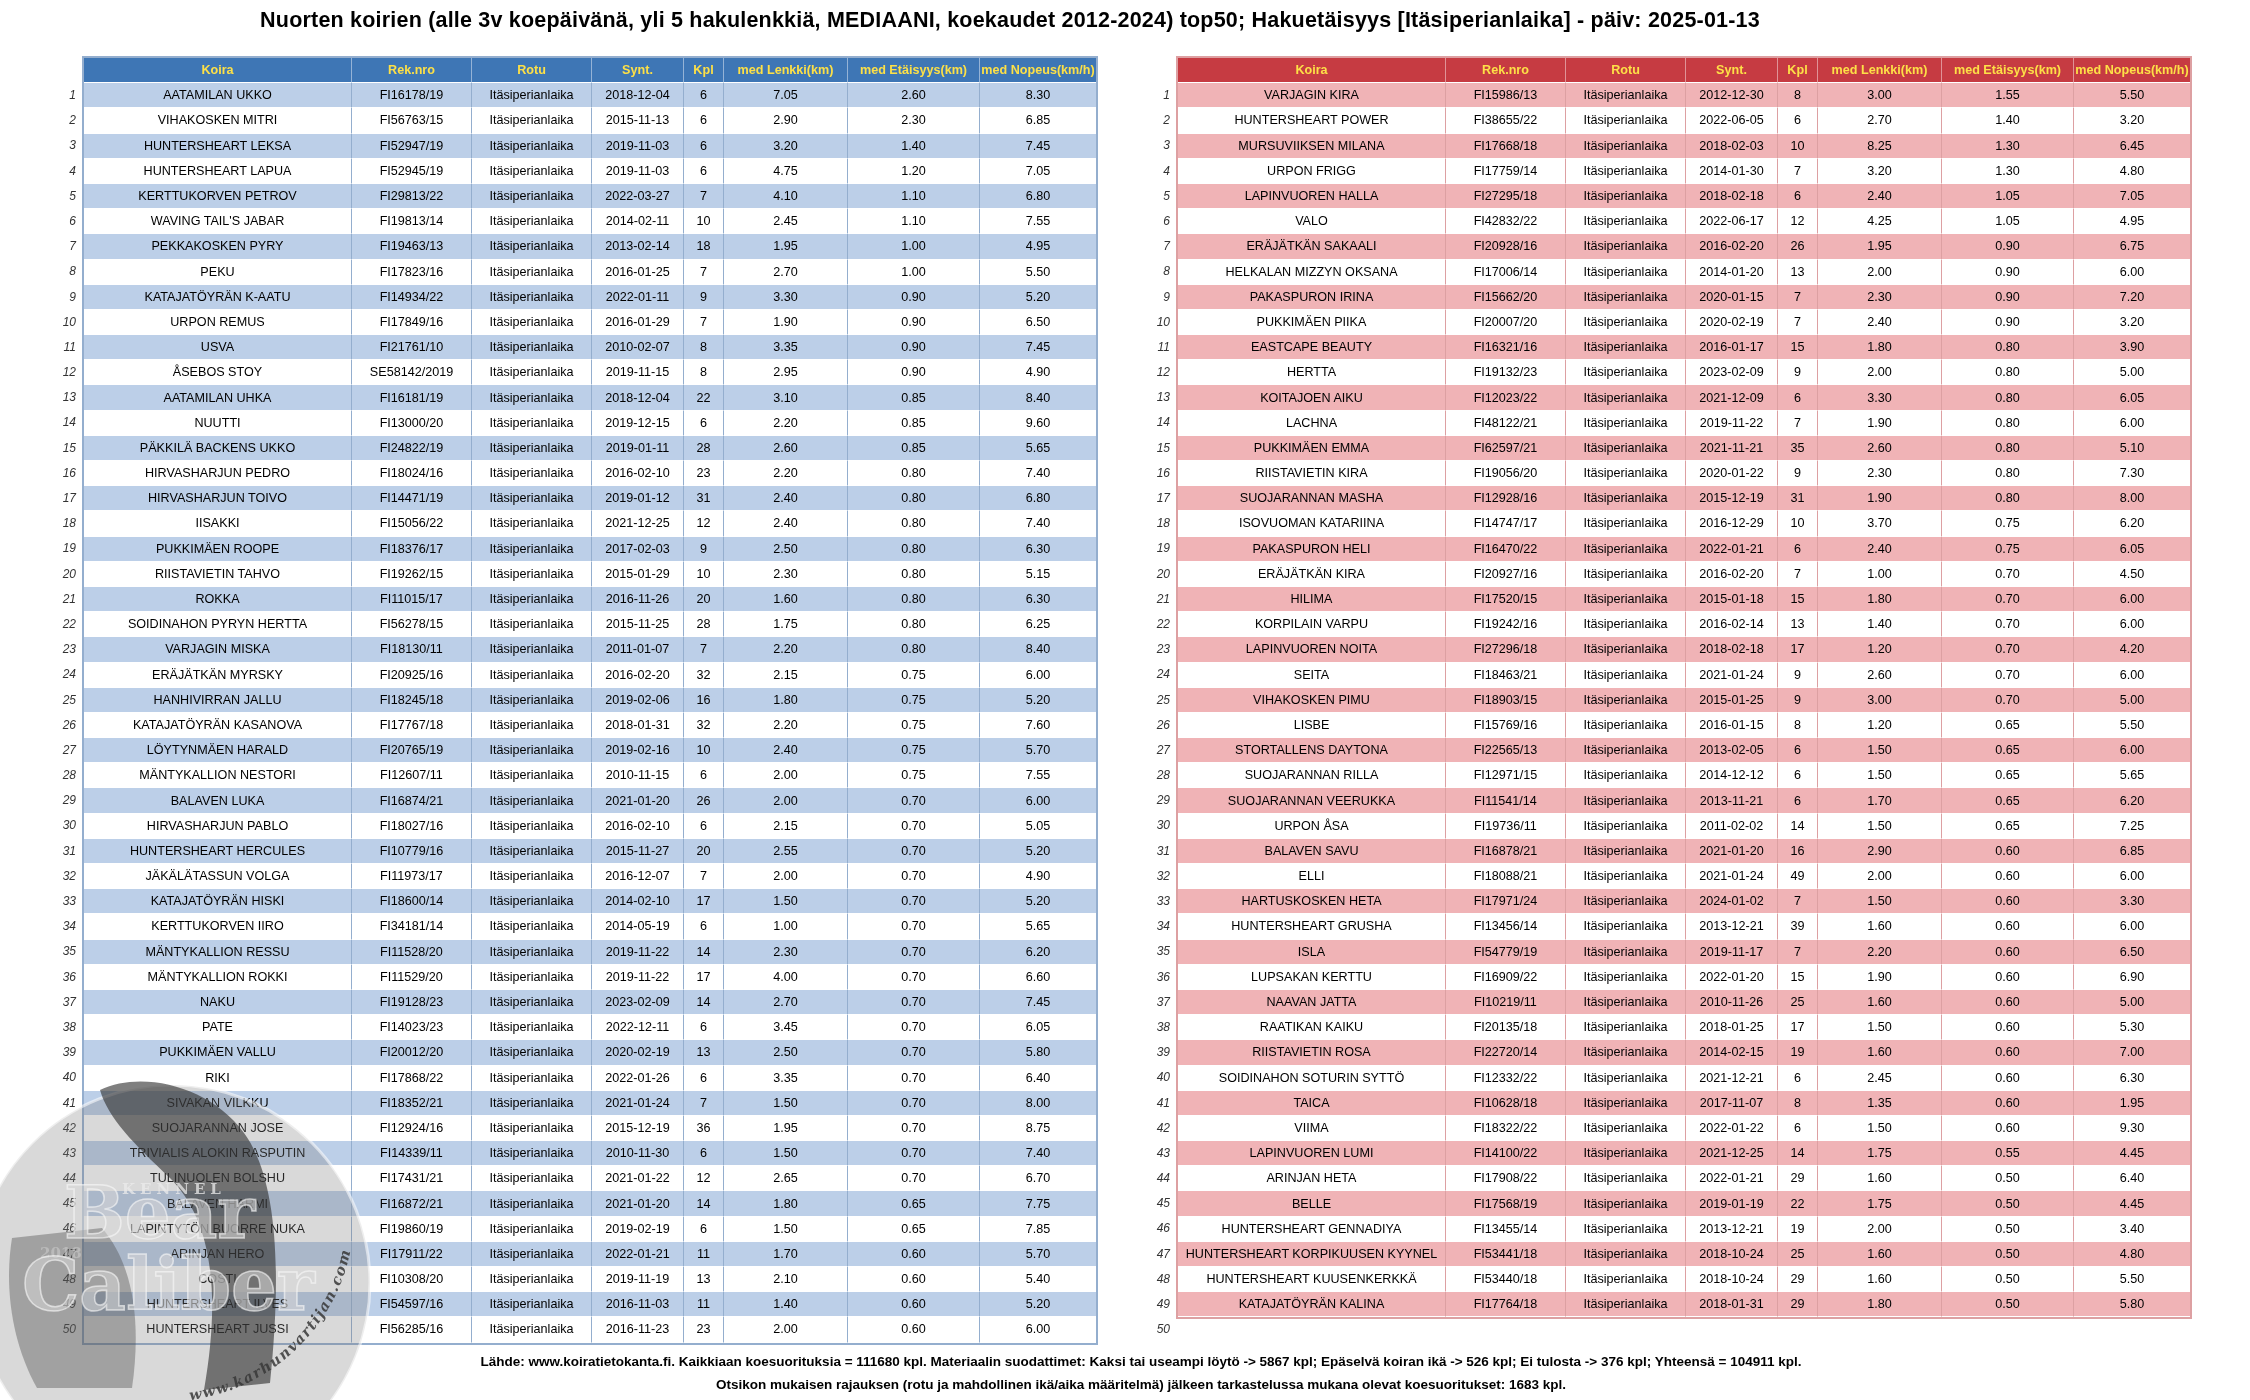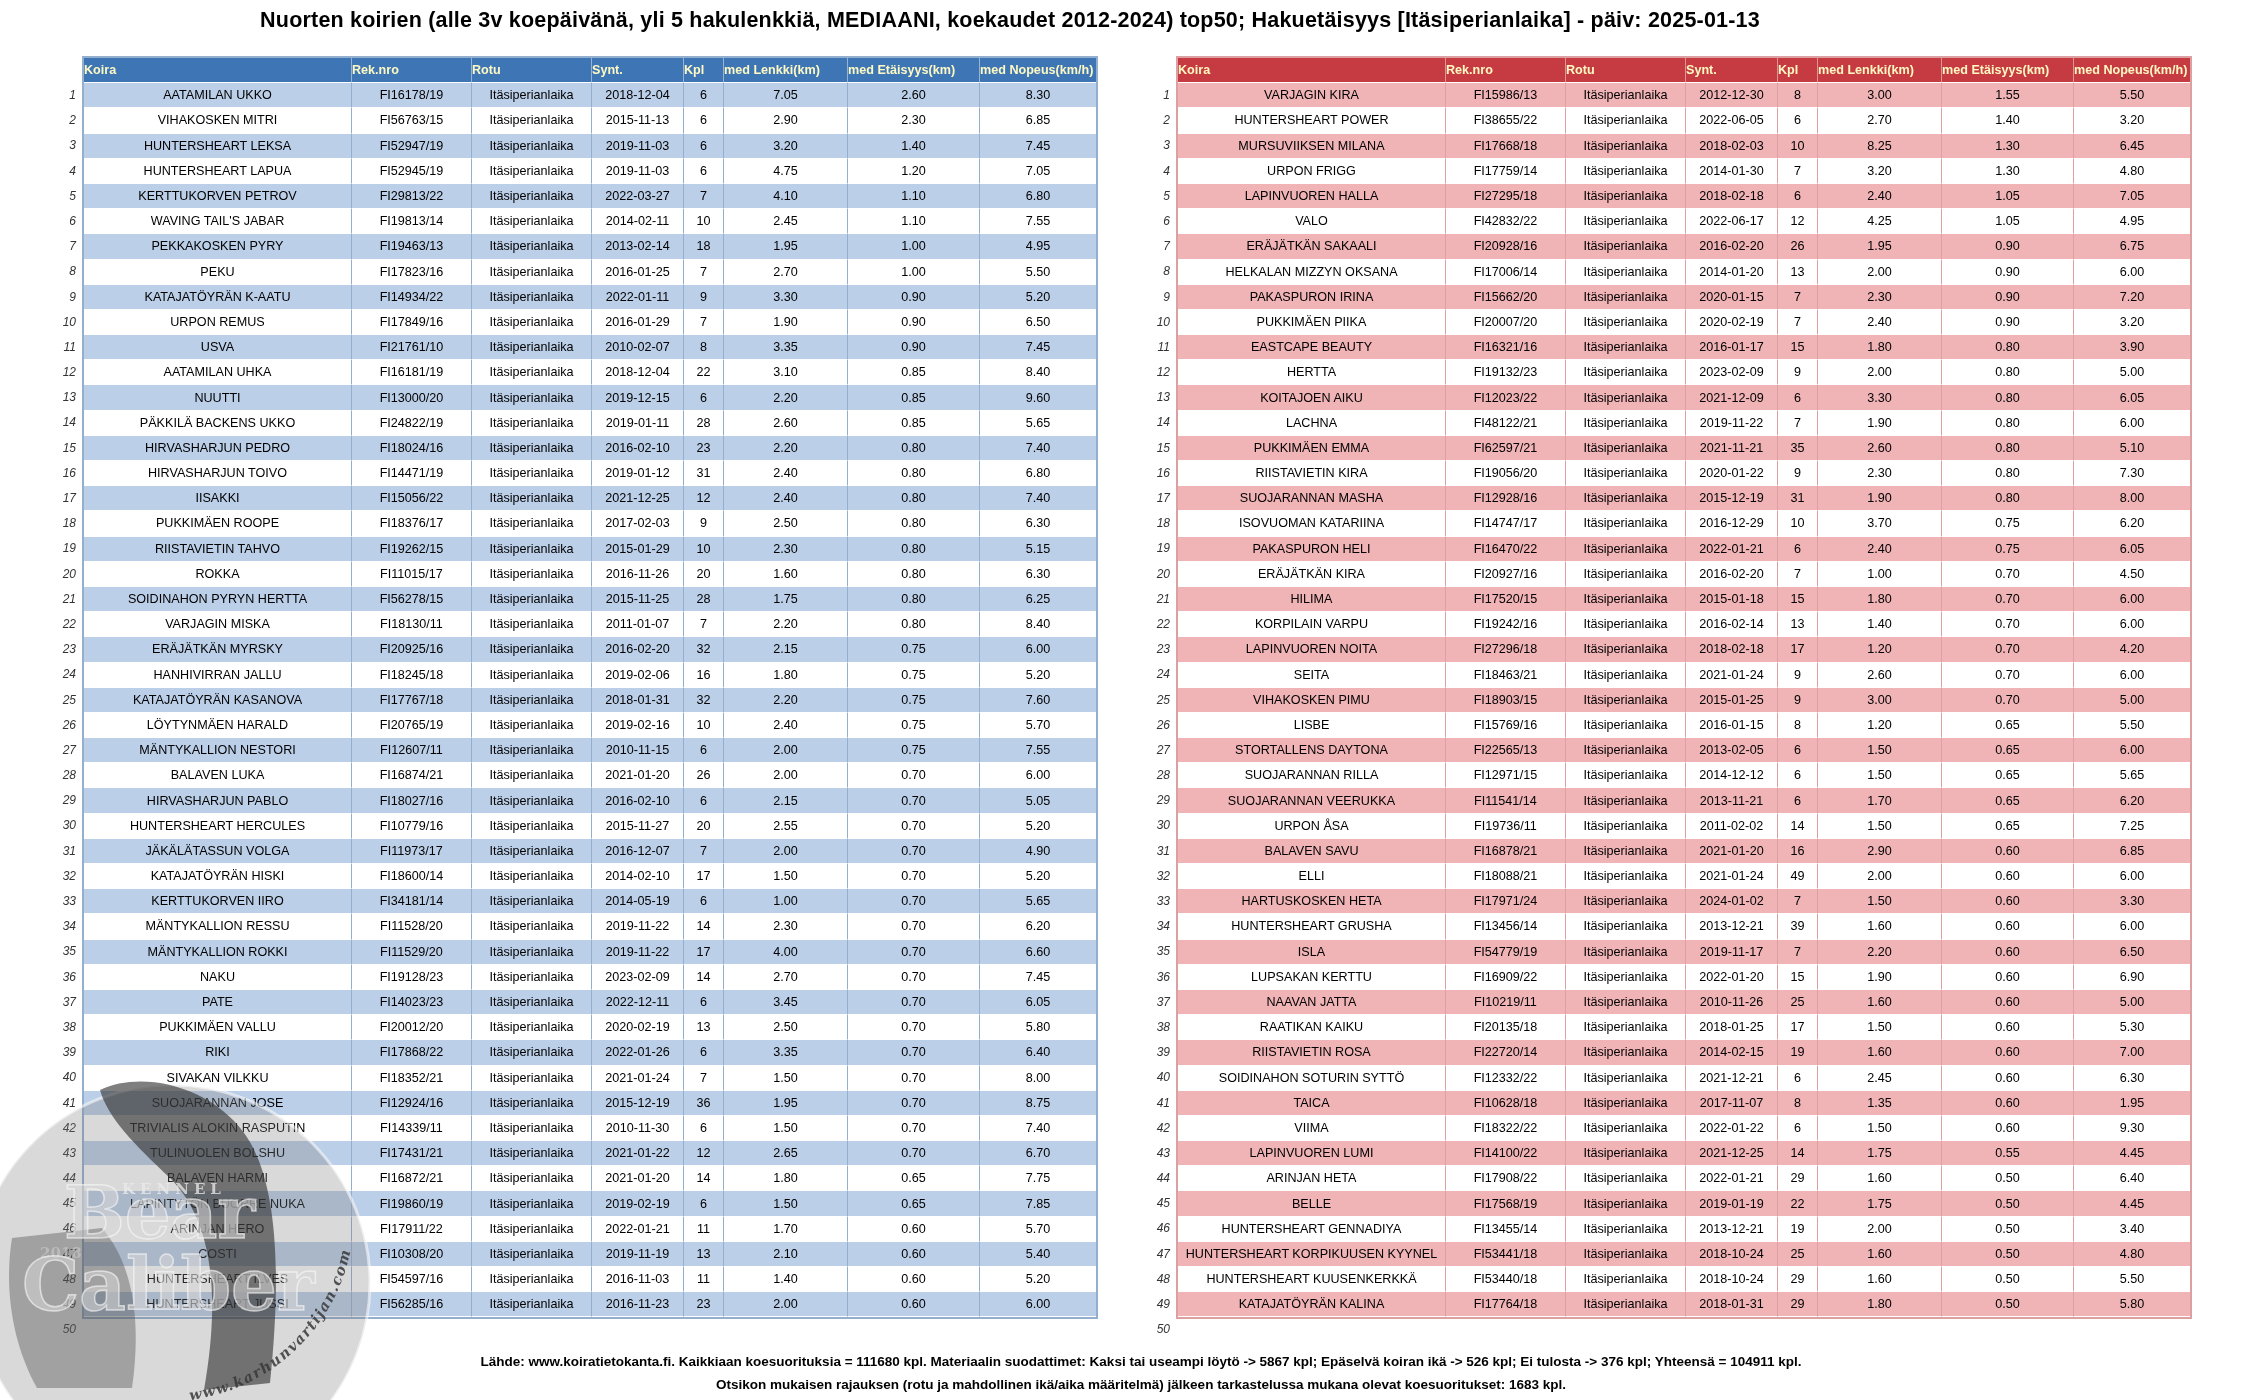--- a/index.html
+++ b/index.html
@@ -11,22 +11,22 @@
   .table-wrap { position:absolute; top:56px; display:flex; align-items:flex-start; }
   #left-table-wrap  { left:48px;  }
   #right-table-wrap { left:1142px; }
 
   .nums { width:34px; padding-top:27px; }
   .num  { height:25.2px; line-height:25.2px; text-align:right; padding-right:6px;
           font-size:12px; font-style:italic; color:#333; }
 
   table.tbl { border-collapse:separate; border-spacing:0; table-layout:fixed;
               width:1012px; border:2px solid var(--grid); }
-  table.tbl th { background:var(--hdr); color:#fef9c3; font-weight:bold; font-size:12.6px;
-                 height:25.2px; text-align:left; vertical-align:middle;
+  table.tbl th { background:var(--hdr); color:#fde047; font-weight:bold; font-size:12.6px;
+                 height:25.2px; text-align:center; vertical-align:middle;
                  border-right:1px solid rgba(255,255,255,0.45);
                  border-bottom:1px solid #fff; overflow:hidden; white-space:nowrap; }
   table.tbl th:last-child { border-right:none; }
   table.tbl td { background:#fff; color:#000; font-size:12.6px; height:25.2px;
                  text-align:center; vertical-align:middle;
                  border-right:1px solid var(--grid);
                  border-bottom:1px solid #fff; overflow:hidden; white-space:nowrap; }
   table.tbl td:last-child { border-right:none; }
   table.tbl tbody tr:nth-child(odd) td { background:var(--stripe); }
 
@@ -230,20 +230,30 @@
           <td>USVA</td>
           <td>FI21761/10</td>
           <td>Itäsiperianlaika</td>
           <td>2010-02-07</td>
           <td>8</td>
           <td>3.35</td>
           <td>0.90</td>
           <td>7.45</td>
         </tr>
         <tr>
+          <td>ÅSEBOS STOY</td>
+          <td>SE58142/2019</td>
+          <td>Itäsiperianlaika</td>
+          <td>2019-11-15</td>
+          <td>8</td>
+          <td>2.95</td>
+          <td>0.90</td>
+          <td>4.90</td>
+        </tr>
+        <tr>
           <td>AATAMILAN UHKA</td>
           <td>FI16181/19</td>
           <td>Itäsiperianlaika</td>
           <td>2018-12-04</td>
           <td>22</td>
           <td>3.10</td>
           <td>0.85</td>
           <td>8.40</td>
         </tr>
         <tr>

